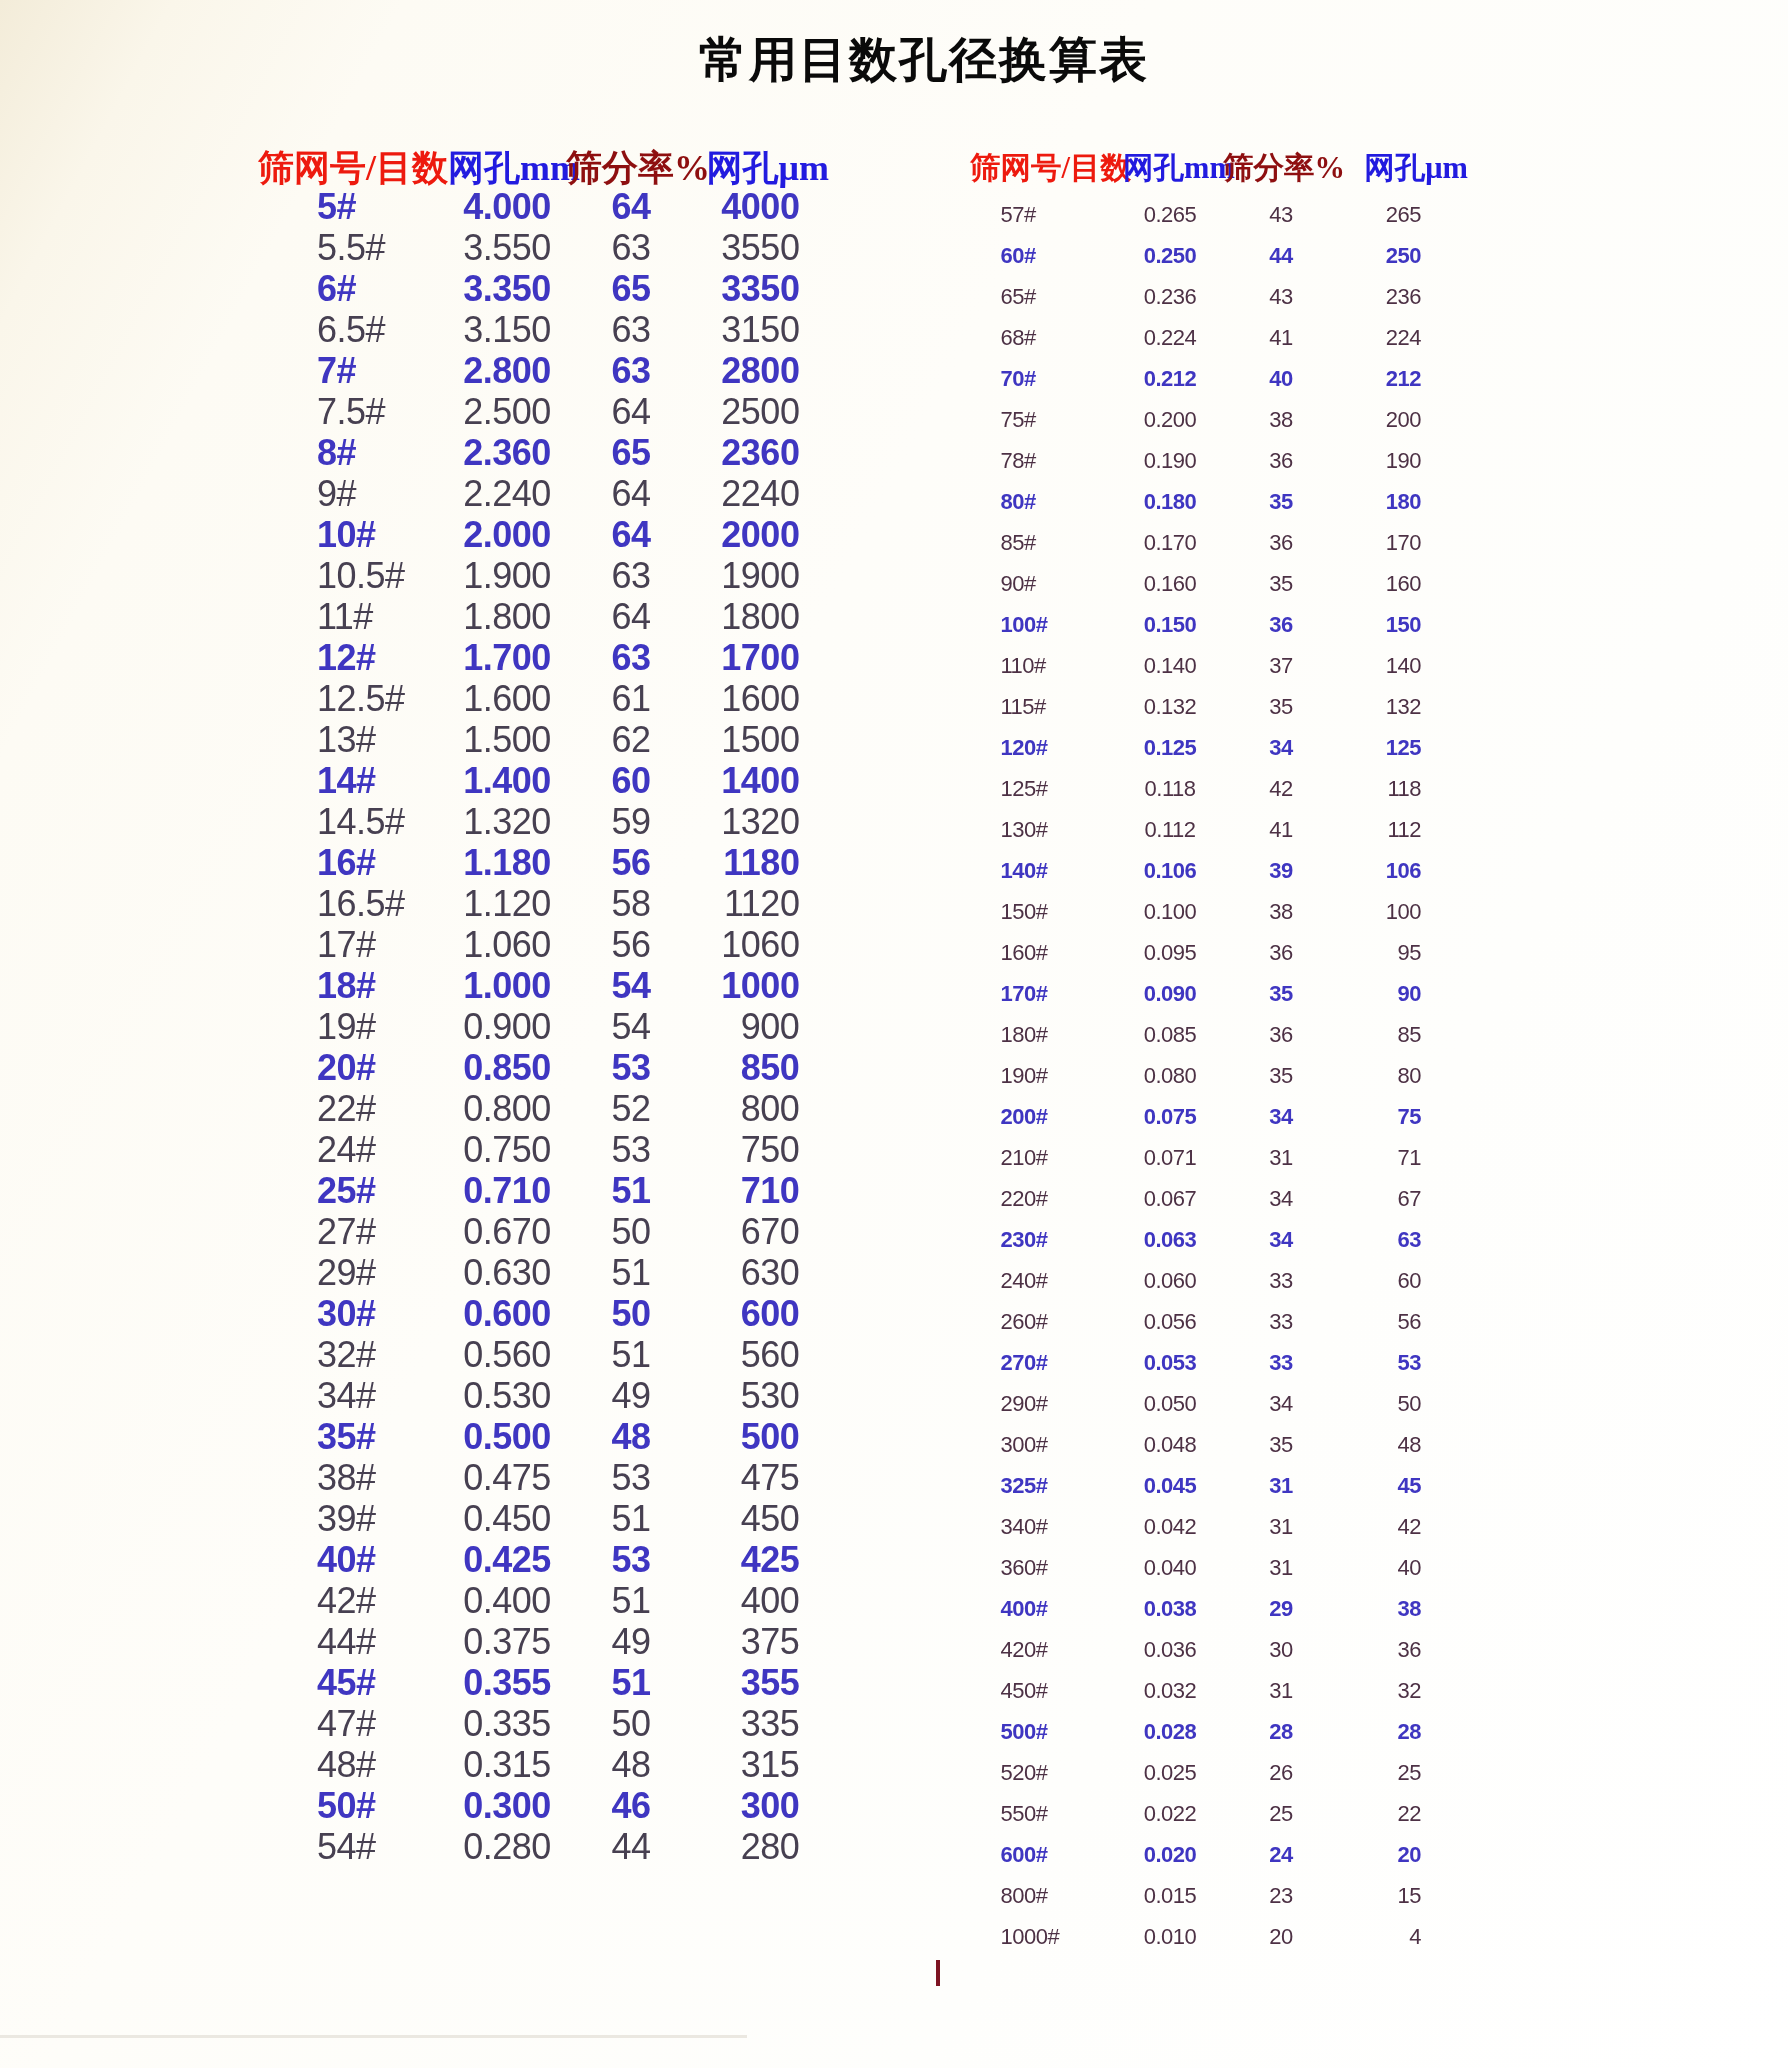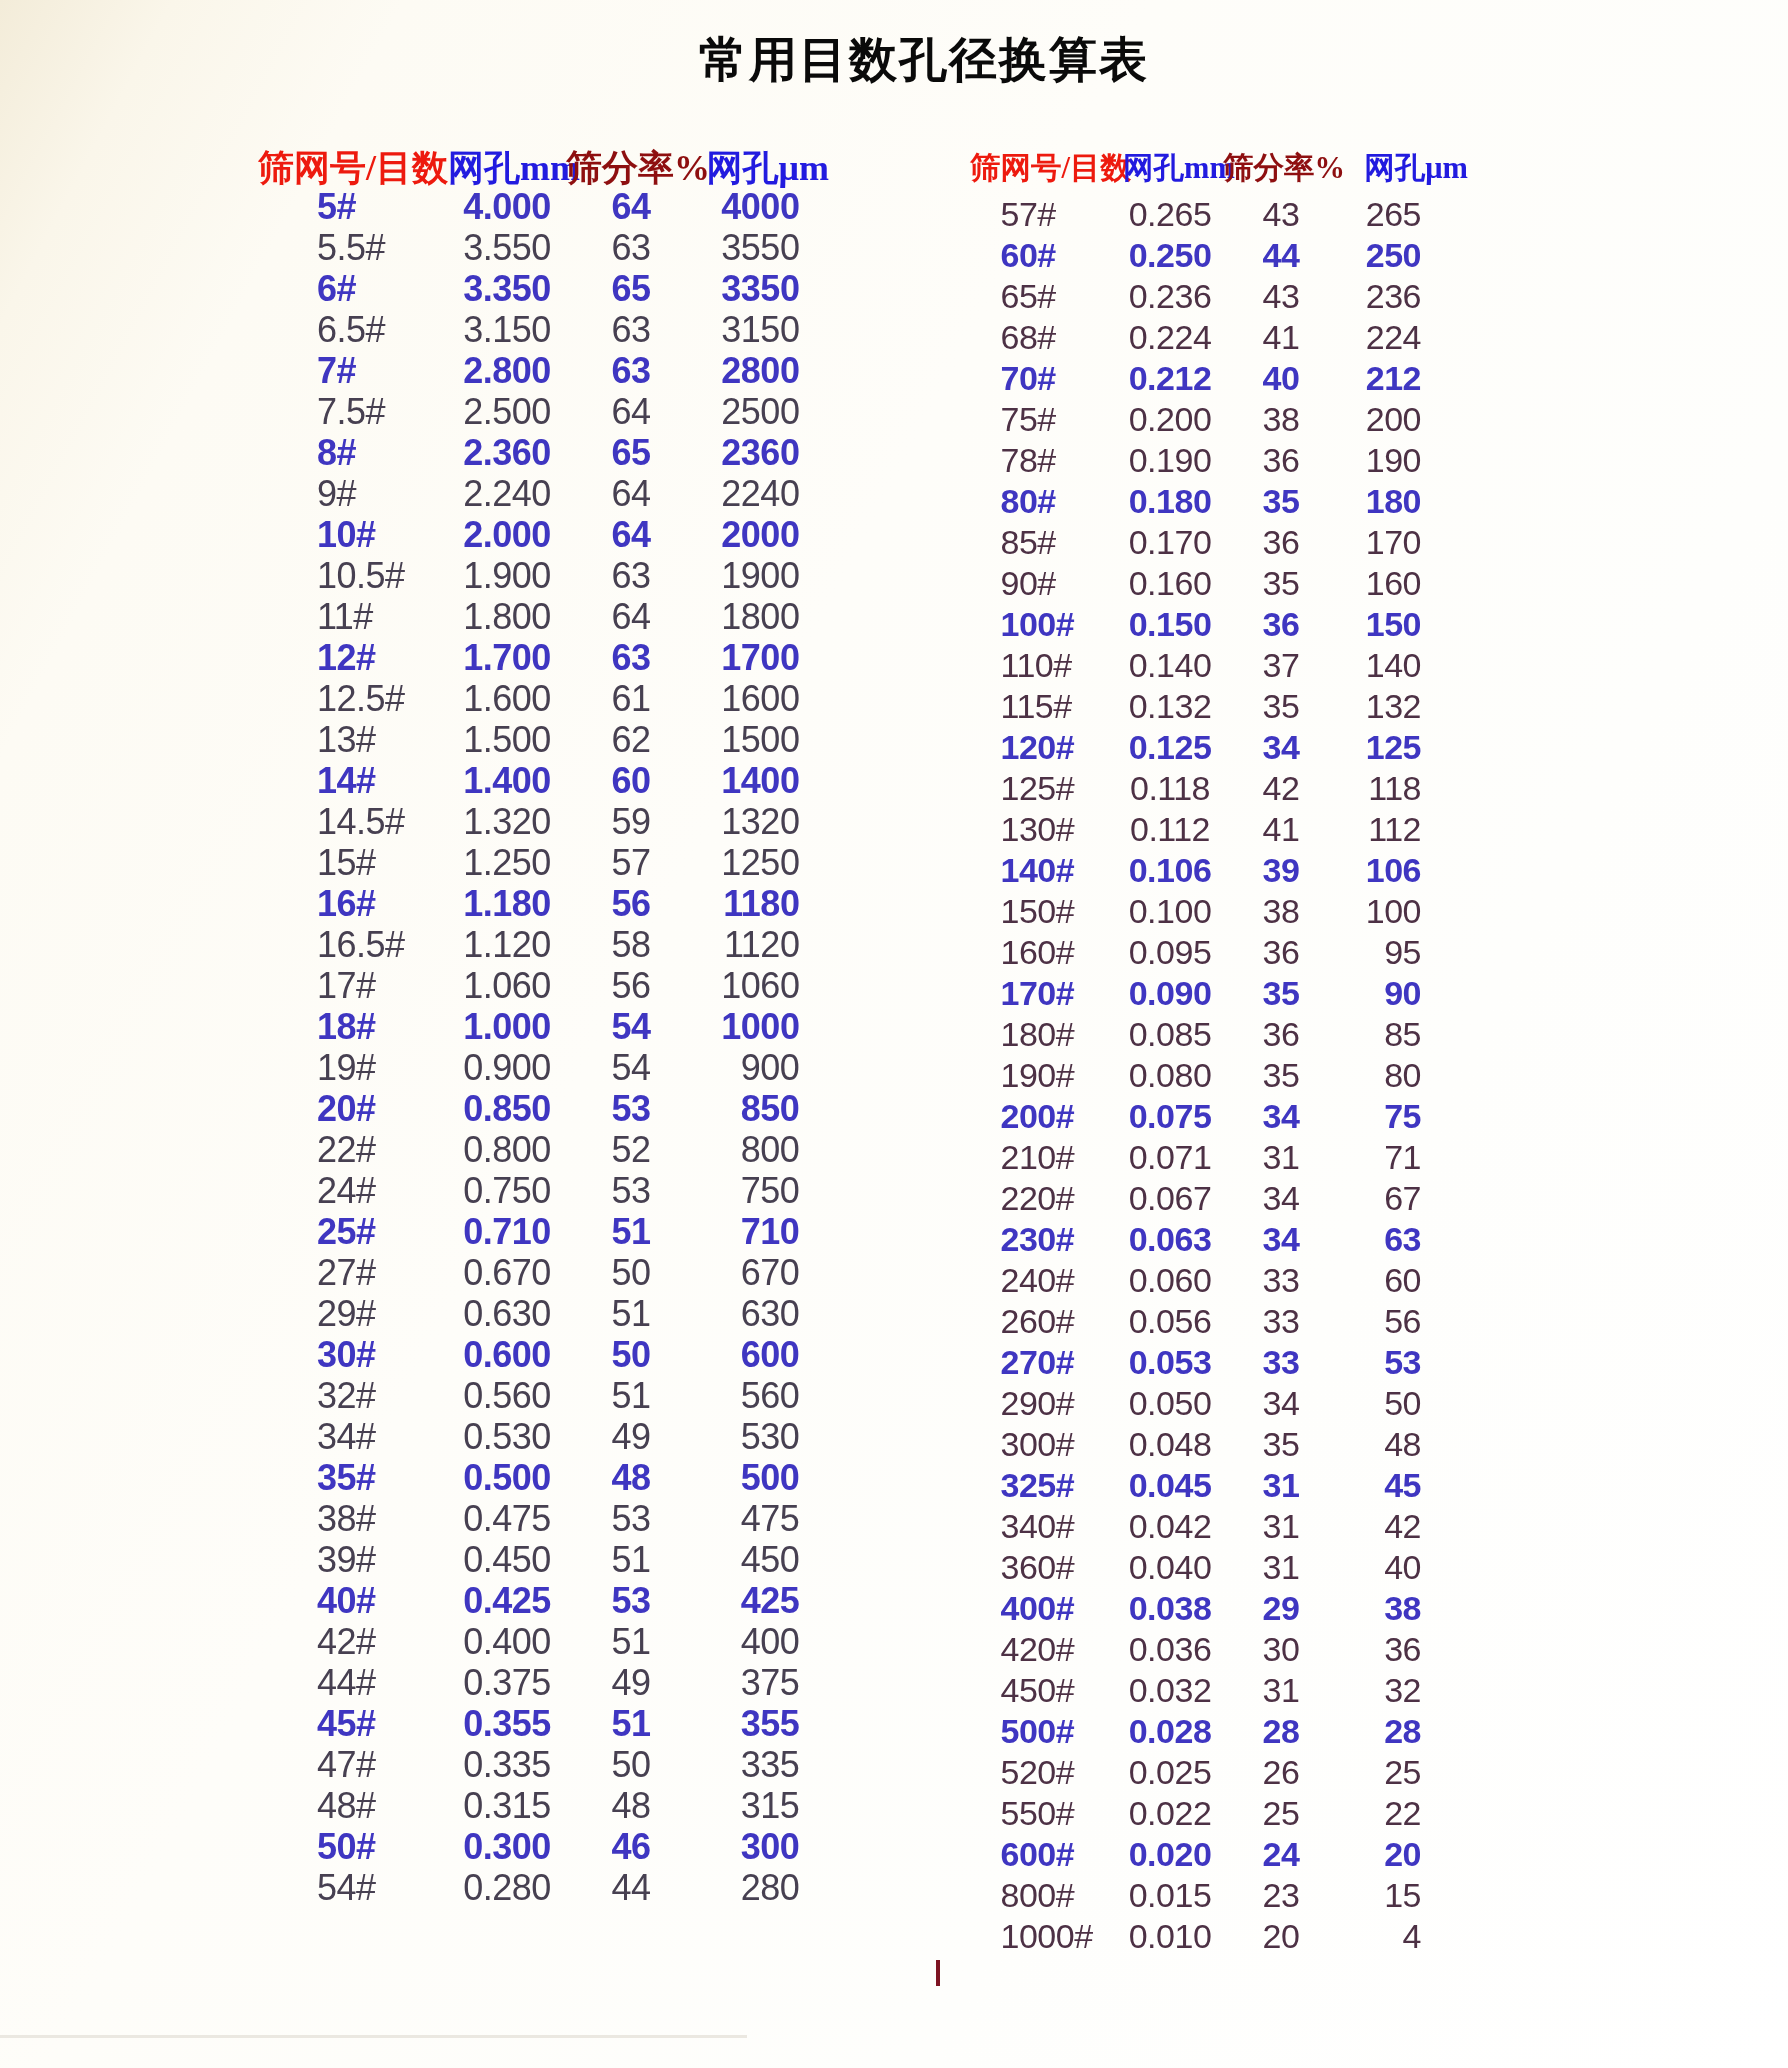--- a/index.html
+++ b/index.html
@@ -21,21 +21,21 @@
   .thead-right { left:970px; top:148px; width:497px; height:39px; grid-template-columns:153px 94px 128px 123px; font-size:30.5px; }
   .th { text-align:right; white-space:nowrap; }
   .th-mesh { color:var(--header-red,#ed1a0e); }
   .th-mm, .th-um { color:var(--header-blue,#221bdf); }
   .th-rate { color:var(--header-maroon,#8e0f10); }
   .tbody { position:absolute; }
   .tbody-left  { left:251px; top:186px; width:578px; }
   .tbody-right { left:970px; top:194px; width:497px; }
   .row { display:grid; align-items:center; letter-spacing:-0.5px; white-space:nowrap; }
   .tbody-left  .row { height:41px; grid-template-columns:197px 118px 130px 133px; font-size:36px; color:var(--ink-left,#474051); }
-  .tbody-right .row { height:41px; grid-template-columns:153px 94px 128px 123px; font-size:34px; color:var(--ink-right,#4d3145); }
+  .tbody-right .row { height:41px; grid-template-columns:153px 94px 128px 123px; font-size:22px; color:var(--ink-right,#4d3145); }
   .tbody .row.hl { color:var(--hl-blue,#3f36c1); font-weight:bold; }
   .c-mesh { text-align:left; }
   .tbody-left  .c-mesh { padding-left:66px; }
   .tbody-right .c-mesh { padding-left:30.5px; }
   .c-mm, .c-rate { text-align:center; }
   .c-um { text-align:right; }
   .tbody-left  .c-um { padding-right:29.6px; }
   .tbody-right .c-um { padding-right:47px; }
   .tick { position:absolute; left:936px; top:1960px; width:3.9px; height:25.6px; background:var(--tick-maroon,#7d1322); }
   .scanline { position:absolute; left:0; top:2035px; width:747px; height:3px; background:#ebe8e1; }
@@ -151,26 +151,20 @@
         <span class="c-mm">1.400</span>
         <span class="c-rate">60</span>
         <span class="c-um">1400</span>
       </div>
       <div class="row">
         <span class="c-mesh">14.5#</span>
         <span class="c-mm">1.320</span>
         <span class="c-rate">59</span>
         <span class="c-um">1320</span>
       </div>
-      <div class="row">
-        <span class="c-mesh">15#</span>
-        <span class="c-mm">1.250</span>
-        <span class="c-rate">57</span>
-        <span class="c-um">1250</span>
-      </div>
       <div class="row hl">
         <span class="c-mesh">16#</span>
         <span class="c-mm">1.180</span>
         <span class="c-rate">56</span>
         <span class="c-um">1180</span>
       </div>
       <div class="row">
         <span class="c-mesh">16.5#</span>
         <span class="c-mm">1.120</span>
         <span class="c-rate">58</span>

